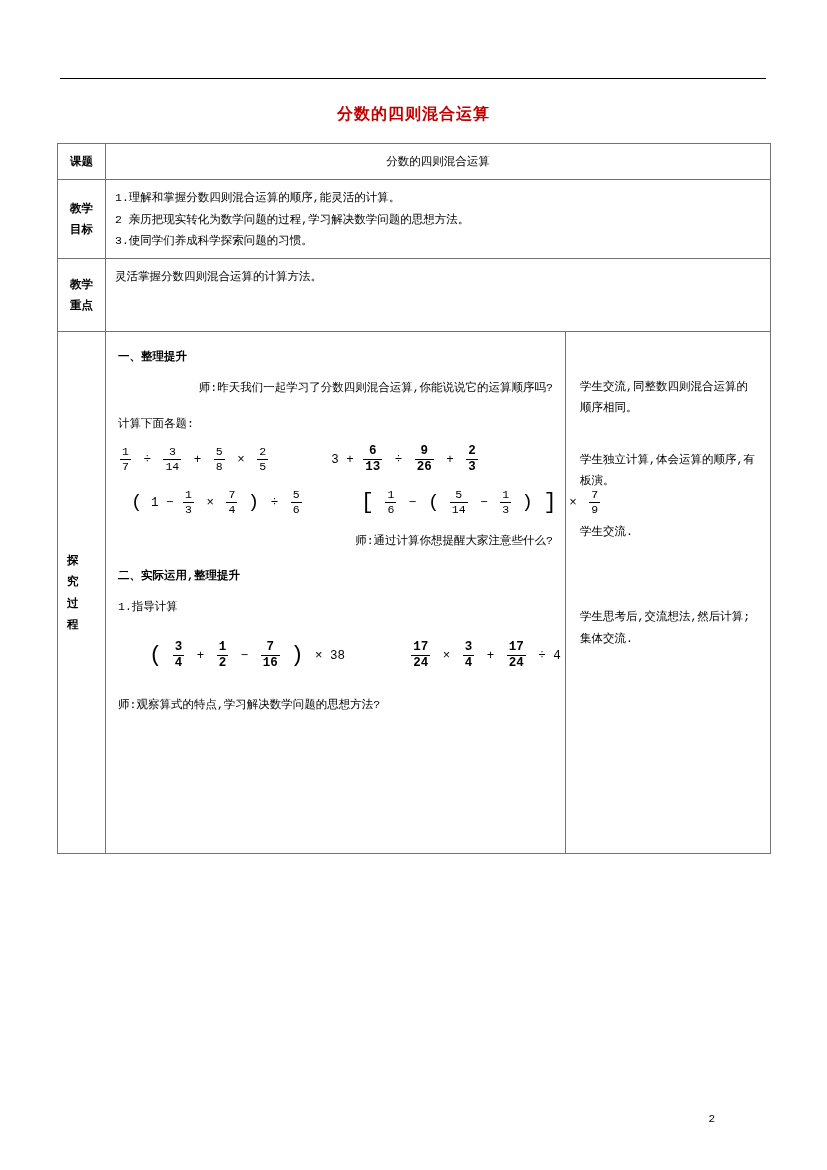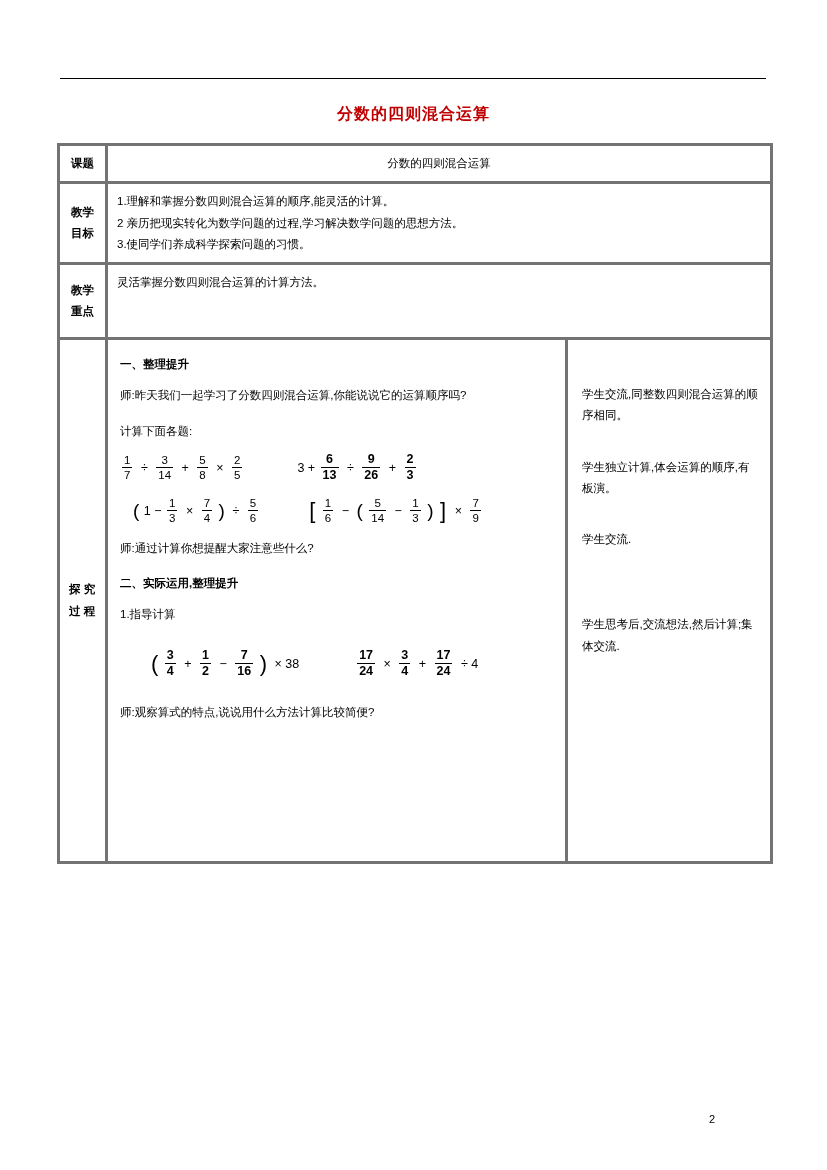--- a/index.html
+++ b/index.html
@@ -12,20 +12,21 @@
     height: 1170px;
     font-family: "Liberation Sans", sans-serif;
     color: #000;
     position: relative;
   }
   .page {
     position: absolute;
     left: 0; top: 0;
     width: 772px;
     height: 1170px;
+    font-family: Liberation Mono, monospace;
   }
   .top-rule {
     position: absolute;
     left: 60px;
     top: 78px;
     width: 706px;
     border-top: 1px solid #000;
   }
   .doc-title {
     position: absolute;
@@ -40,21 +41,21 @@
   }
   table.lesson {
     position: absolute;
     left: 57px;
     top: 143px;
     width: 713px;
     border-collapse: collapse;
     table-layout: fixed;
   }
   table.lesson td {
-    border: 3px solid #737373;
+    border: 1px solid #737373;
     vertical-align: top;
     padding: 7px 9px;
     font-size: 11.5px;
     line-height: 1.85;
   }
   .lbl {
     text-align: center;
     font-weight: bold;
     font-size: 12.5px;
     vertical-align: middle !important;
@@ -80,21 +81,21 @@
     line-height: 3.4;
   }
   .obj-line { margin: 0; }
   .teacher-cell { padding: 14px 12px 18px 12px !important; }
   .student-cell { padding: 44px 12px 18px 14px !important; line-height: 2.5; }
   .sec-head {
     font-weight: bold;
     margin: 0 0 10px 0;
   }
   .p { margin: 0 0 9px 0; }
-  .p-gap { margin: 0 0 14px 0; }
+  .p-gap { margin: 0 0 14px 0; text-align: right; }
   .st-p { margin: 0 0 30px 0; }
   .st-p2 { margin: 0 0 64px 0; }
 
   
   .mathrow {
     font-size: 12.5px;
     line-height: 1;
     margin: 10px 0 12px 0;
     white-space: nowrap;
   }
@@ -259,21 +260,21 @@
             <span class="op">× 38</span>
             <span class="gap28"></span>
             <span class="frac bigb"><span class="num">17</span><span class="den">24</span></span>
             <span class="op">×</span>
             <span class="frac bigb"><span class="num">3</span><span class="den">4</span></span>
             <span class="op">+</span>
             <span class="frac bigb"><span class="num">17</span><span class="den">24</span></span>
             <span class="op">÷ 4</span>
           </div>
 
-          <p class="p" style="margin-bottom:120px">师:观察算式的特点,说说用什么方法计算比较简便?</p>
+          <p class="p" style="margin-bottom:120px">师:观察算式的特点,学习解决数学问题的思想方法?</p>
         </td>
 
         <td class="student-cell">
           <p class="st-p">学生交流,同整数四则混合运算的顺序相同。</p>
           <p class="st-p">学生独立计算,体会运算的顺序,有板演。</p>
           <p class="st-p2">学生交流.</p>
           <p class="st-p">学生思考后,交流想法,然后计算;集体交流.</p>
         </td>
       </tr>
     </tbody>

